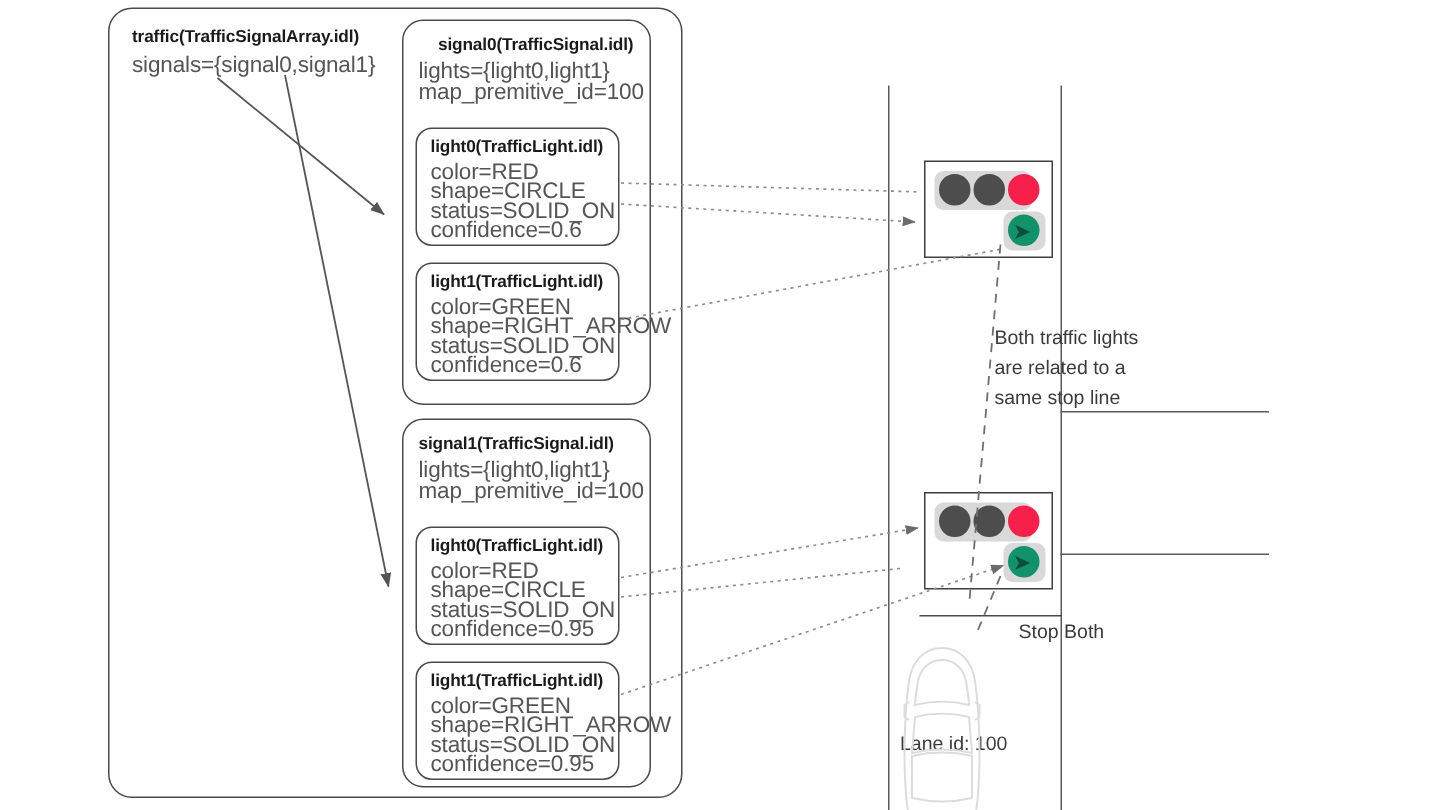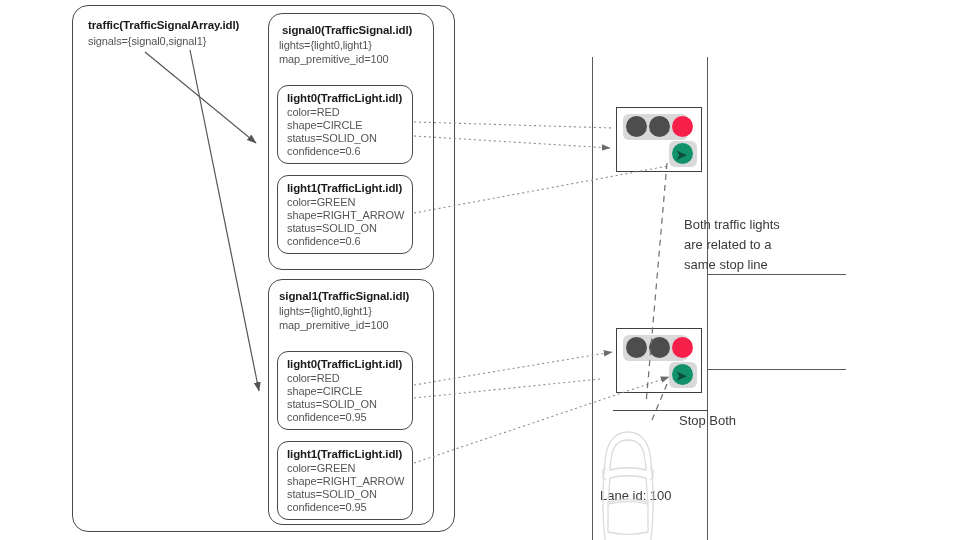--- a/index.html
+++ b/index.html
@@ -6,21 +6,21 @@
   body{width:960px;height:540px;position:relative;overflow:hidden;
        font-family:"Liberation Sans","DejaVu Sans",sans-serif;}
   #stage{position:absolute;left:0;top:0;width:960px;height:540px;}
 
   
   .rbox{position:absolute;border:1px solid #4a4a4a;border-radius:14px;background:#fff;box-sizing:border-box;}
   .rbox.outer{border-radius:16px;}
   .rbox.inner{border-radius:11px;}
 
   .ttl{position:absolute;font-weight:bold;color:#1a1a1a;font-size:11.5px;letter-spacing:-0.1px;white-space:nowrap;}
-  .attr{position:absolute;color:#555;font-size:11px;white-space:nowrap;letter-spacing:-0.1px;}
+  .attr{position:absolute;color:#555;font-size:15px;white-space:nowrap;letter-spacing:-0.1px;}
 
   
   .note{position:absolute;color:#3a3a3a;font-size:13px;line-height:20px;white-space:pre-line;}
   .lbl{position:absolute;color:#3a3a3a;font-size:13px;white-space:nowrap;}
 
   
   .vline{position:absolute;width:0;border-left:1.4px solid #5a5a5a;}
   .hline{position:absolute;height:0;border-top:1.4px solid #5a5a5a;}
   .stopline{position:absolute;height:0;border-top:1.4px solid #4a4a4a;}
 
@@ -39,21 +39,21 @@
 <body>
 
 <div id="stage">
 
   <div class="rbox outer" style="left:72px;top:5px;width:383px;height:527px;"></div>
 
   <div class="ttl" style="left:88px;top:19px;">traffic(TrafficSignalArray.idl)</div>
   <div class="attr" style="left:88px;top:35px;">signals={signal0,signal1}</div>
 
   <div class="rbox" style="left:268px;top:13px;width:166px;height:257px;"></div>
-  <div class="ttl" style="left:282px;top:24px;">signal0(TrafficSignal.idl)</div>
+  <div class="ttl" style="left:292px;top:24px;">signal0(TrafficSignal.idl)</div>
   <div class="attr" style="left:279px;top:39px;">lights={light0,light1}</div>
   <div class="attr" style="left:279px;top:53px;">map_premitive_id=100</div>
 
   <div class="rbox inner" style="left:277px;top:85px;width:136px;height:79px;"></div>
   <div class="ttl" style="left:287px;top:92px;">light0(TrafficLight.idl)</div>
   <div class="attr" style="left:287px;top:106px;">color=RED</div>
   <div class="attr" style="left:287px;top:119px;">shape=CIRCLE</div>
   <div class="attr" style="left:287px;top:132px;">status=SOLID_ON</div>
   <div class="attr" style="left:287px;top:145px;">confidence=0.6</div>
 
@@ -102,21 +102,21 @@
   <div class="tl-frame" style="left:616px;top:328px;width:86px;height:65px;">
     <div class="bulb-halo" style="left:6px;top:6px;width:65px;height:26px;"></div>
     <div class="bulb off" style="left:9px;top:8px;width:21px;height:21px;"></div>
     <div class="bulb off" style="left:32px;top:8px;width:21px;height:21px;"></div>
     <div class="bulb red" style="left:55px;top:8px;width:21px;height:21px;"></div>
     <div class="bulb-halo" style="left:52px;top:33px;width:28px;height:26px;"></div>
     <div class="bulb grn" style="left:55px;top:35px;width:21px;height:21px;"></div>
     <div class="arrowglyph" style="left:58px;top:39px;color:#0c4f3a;">➤</div>
   </div>
 
-  <div class="note" style="left:684px;top:215px;">Both traffic lights
+  <div class="note" style="left:663px;top:215px;">Both traffic lights
 are related to a
 same stop line</div>
   <div class="lbl" style="left:679px;top:413px;">Stop Both</div>
   <div class="lbl" style="left:600px;top:488px;">Lane id: 100</div>
 
   <svg class="ovl" viewBox="0 0 960 540">
     <defs>
       <marker id="ah" markerWidth="9" markerHeight="9" refX="7.5" refY="3" orient="auto">
         <path d="M0,0 L8,3 L0,6 z" fill="#555"></path>
       </marker>

